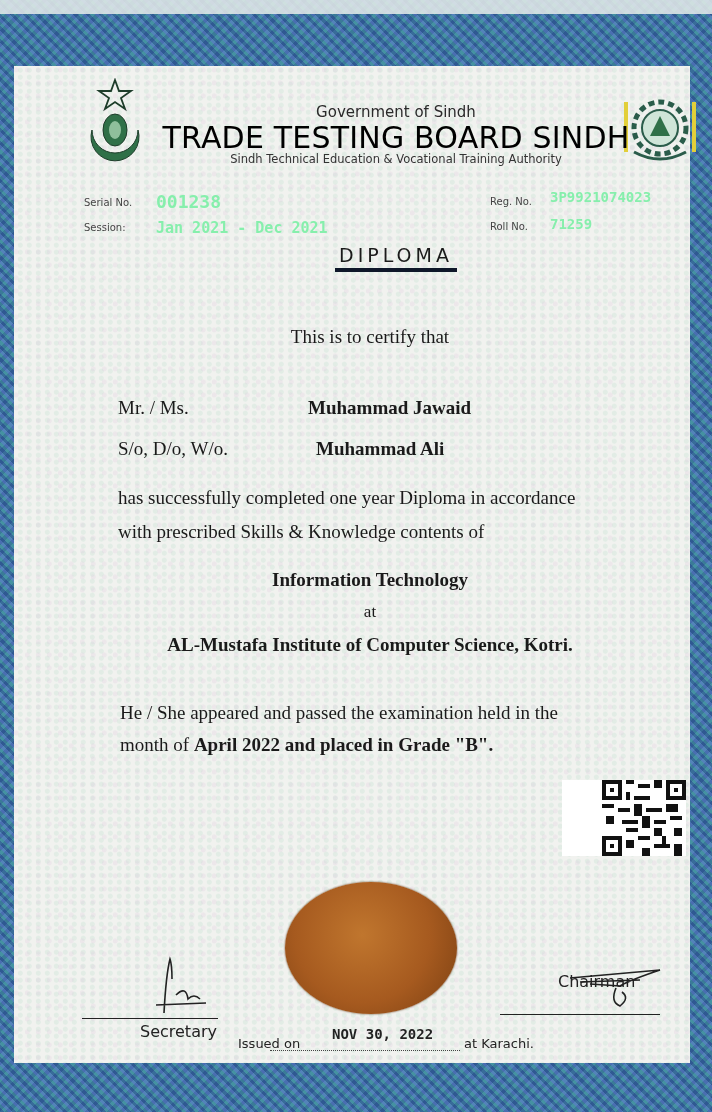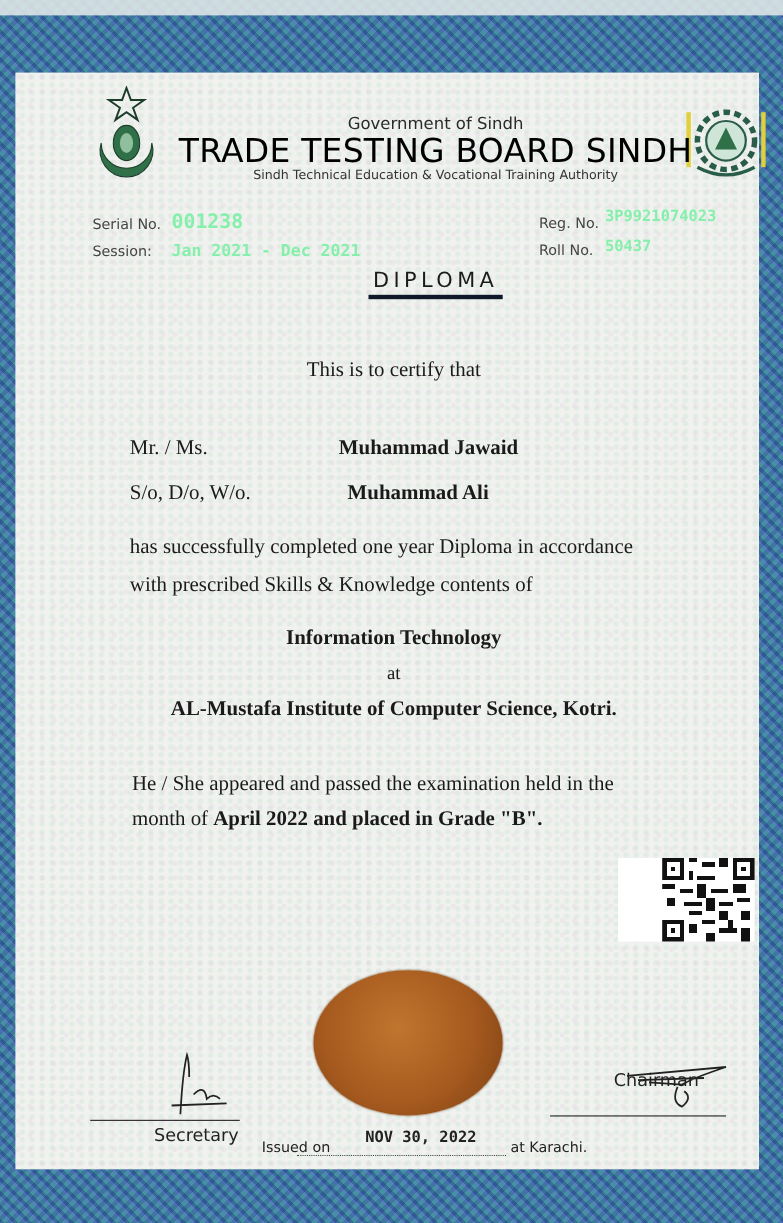--- a/index.html
+++ b/index.html
@@ -16,26 +16,26 @@
     position:absolute; left:14px; top:66px; width:676px; height:997px;
     background:
       radial-gradient(circle at 20% 30%, rgba(220,200,220,0.25) 0 2px, transparent 3px) 0 0/11px 13px,
       radial-gradient(circle at 70% 60%, rgba(180,220,200,0.25) 0 2px, transparent 3px) 0 0/9px 7px,
       #f1f2ef;
   }
   .abs { position:absolute;padding-left:40px; }
   .gov { left:0; width:712px; top:103px; text-align:center; font-size:15px; color:#2a2a2a; font-family:"DejaVu Sans", sans-serif; }
   .board { left:0; width:712px; top:120px; text-align:center; font-size:30px; color:#000000; font-family:"DejaVu Sans", sans-serif; letter-spacing:0.2px; }
   .auth { left:0; width:712px; top:152px; text-align:center; font-size:11.5px; color:#333; font-family:"DejaVu Sans", sans-serif; }
-  .lbl { font-family:"DejaVu Sans", sans-serif; font-size:13px; color:#444; }
+  .lbl { font-family:"DejaVu Sans", sans-serif; font-size:10px; color:#444; }
   .val { font-family:"DejaVu Sans Mono", monospace; font-weight:bold; color:#86efac; }
   .diploma { left:0; width:712px; top:244px; text-align:center; }
   .diploma span { font-family:"DejaVu Sans", sans-serif; font-size:19px; letter-spacing:4px; color:#1b1b1b; border-bottom:4px solid #0f172a; padding:0 4px 2px; }
   .body { font-size:19px; color:#1a1a1a; }
-  .center { left:0; width:636px; text-align:center; }
+  .center { left:12px; width:636px; text-align:center; }
   b { font-weight:bold; }
   .qr { left:562px; top:780px; width:84px; height:76px; background:#fff; }
   .seal { left:285px; top:882px; width:132px; height:132px; border-radius:50%;
     background: radial-gradient(circle at 45% 40%, #c0762e 0%, #a65a1f 55%, #7a3f12 100%); box-shadow:0 0 2px #5a2e0a; }
   .sigline { height:1px; background:#222; }
   .foot { font-family:"DejaVu Sans", sans-serif; color:#222; }
 </style>
 </head>
 <body>
 
@@ -67,21 +67,21 @@
 <div class="abs board">TRADE TESTING BOARD SINDH</div>
 <div class="abs auth">Sindh Technical Education &amp; Vocational Training Authority</div>
 
 <div class="abs lbl" style="left:44px;top:197px;">Serial No.</div>
 <div class="abs val" style="left:116px;top:191px;font-size:18px;">001238</div>
 <div class="abs lbl" style="left:44px;top:222px;">Session:</div>
 <div class="abs val" style="left:116px;top:219px;font-size:15px;">Jan 2021 - Dec 2021</div>
 <div class="abs lbl" style="left:450px;top:196px;">Reg. No.</div>
 <div class="abs val" style="left:510px;top:189px;font-size:14px;">3P9921074023</div>
 <div class="abs lbl" style="left:450px;top:221px;">Roll No.</div>
-<div class="abs val" style="left:510px;top:216px;font-size:14px;">50437</div>
+<div class="abs val" style="left:510px;top:216px;font-size:14px;">71259</div>
 
 <div class="abs diploma"><span>DIPLOMA</span></div>
 
 <div class="abs center body" style="top:326px;">This is to certify that</div>
 
 <div class="abs body" style="left:78px;top:397px;">Mr. / Ms.</div>
 <div class="abs body" style="left:268px;top:397px;font-weight:bold;">Muhammad Jawaid</div>
 <div class="abs body" style="left:78px;top:438px;">S/o, D/o, W/o.</div>
 <div class="abs body" style="left:276px;top:438px;font-weight:bold;text-align:center;">Muhammad Ali</div>
 

